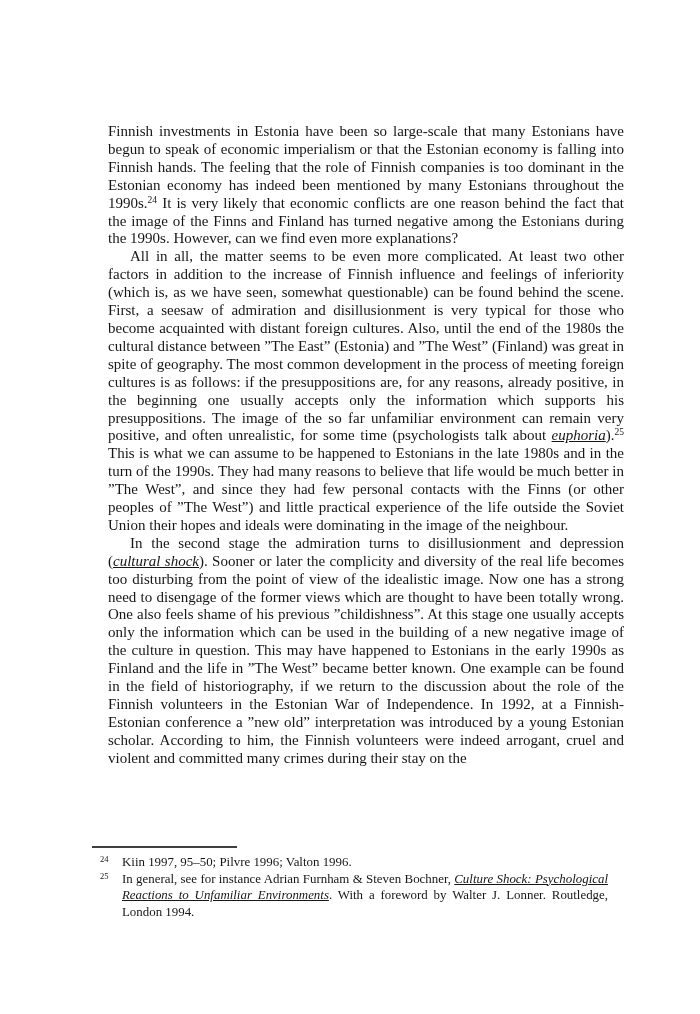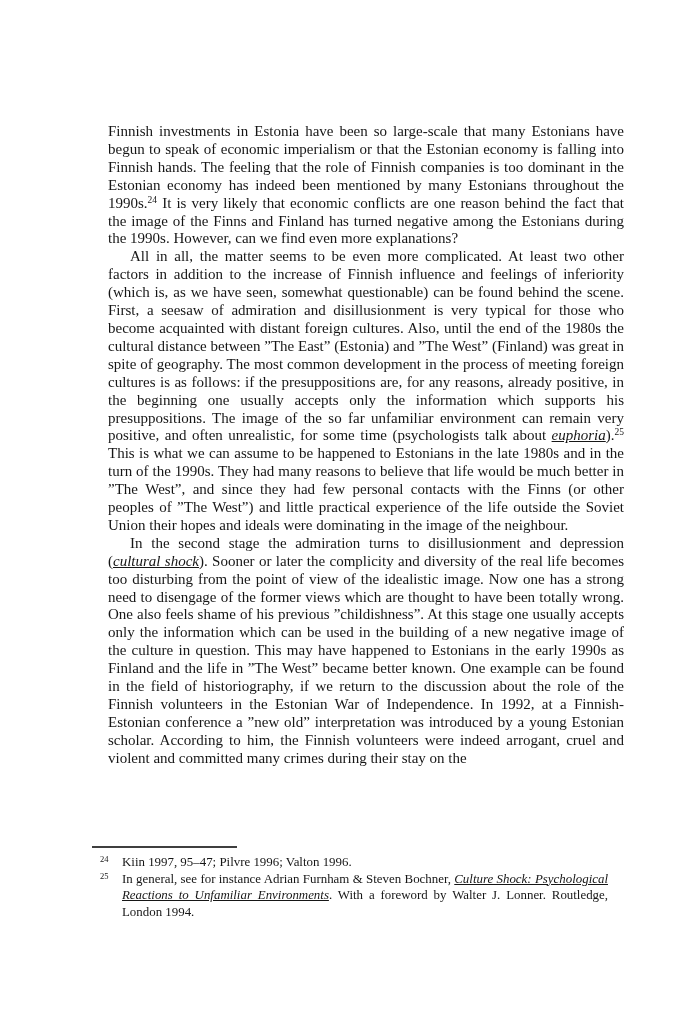--- a/index.html
+++ b/index.html
@@ -82,21 +82,21 @@
       <p class="para no-indent"><span>Finnish investments in Estonia have been so large-scale that many Estonians have begun to speak of economic imperialism or that the Estonian economy is falling into Finnish hands. The feeling that the role of Finnish companies is too dominant in the Estonian economy has indeed been mentioned by many Estonians throughout the 1990s.</span><sup class="fn-ref">24</sup><span> It is very likely that economic conflicts are one reason behind the fact that the image of the Finns and Finland has turned negative among the Estonians during the 1990s. However, can we find even more explanations?</span></p>
       <p class="para"><span>All in all, the matter seems to be even more complicated. At least two other factors in addition to the increase of Finnish influence and feelings of inferiority (which is, as we have seen, somewhat questionable) can be found behind the scene. First, a seesaw of admiration and disillusionment is very typical for those who become acquainted with distant foreign cultures. Also, until the end of the 1980s the cultural distance between ”The East” (Estonia) and ”The West” (Finland) was great in spite of geography. The most common development in the process of meeting foreign cultures is as follows: if the presuppositions are, for any reasons, already positive, in the beginning one usually accepts only the information which supports his presuppositions. The image of the so far unfamiliar environment can remain very positive, and often unrealistic, for some time (psychologists talk about </span><i>euphoria</i><span>).</span><sup class="fn-ref">25</sup><span> This is what we can assume to be happened to Estonians in the late 1980s and in the turn of the 1990s. They had many reasons to believe that life would be much better in ”The West”, and since they had few personal contacts with the Finns (or other peoples of ”The West”) and little practical experience of the life outside the Soviet Union their hopes and ideals were dominating in the image of the neighbour.</span></p>
       <p class="para"><span>In the second stage the admiration turns to disillusionment and depression (</span><i>cultural shock</i><span>). Sooner or later the complicity and diversity of the real life becomes too disturbing from the point of view of the idealistic image. Now one has a strong need to disengage of the former views which are thought to have been totally wrong. One also feels shame of his previous ”childishness”. At this stage one usually accepts only the information which can be used in the building of a new negative image of the culture in question. This may have happened to Estonians in the early 1990s as Finland and the life in ”The West” became better known. One example can be found in the field of historiography, if we return to the discussion about the role of the Finnish volunteers in the Estonian War of Independence. In 1992, at a Finnish-Estonian conference a ”new old” interpretation was introduced by a young Estonian scholar. According to him, the Finnish volunteers were indeed arrogant, cruel and violent and committed many crimes during their stay on the</span></p>
     </main>
 
   <footer class="footnotes">
     <div class="fn-rule"></div>
     <div id="fn-list">
         <div class="footnote">
           <span class="fn-marker"><sup>24</sup></span>
-          <span class="fn-text"><span>Kiin 1997, 95–47; Pilvre 1996; Valton 1996.</span></span>
+          <span class="fn-text"><span>Kiin 1997, 95–50; Pilvre 1996; Valton 1996.</span></span>
         </div>
         <div class="footnote">
           <span class="fn-marker"><sup>25</sup></span>
           <span class="fn-text"><span>In general, see for instance Adrian Furnham &amp; Steven Bochner, </span><i>Culture Shock: Psychological Reactions to Unfamiliar Environments</i><span>. With a foreword by Walter J. Lonner. Routledge, London 1994.</span></span>
         </div>
       </div>
   </footer>
 </div>
 
 </body></html>

